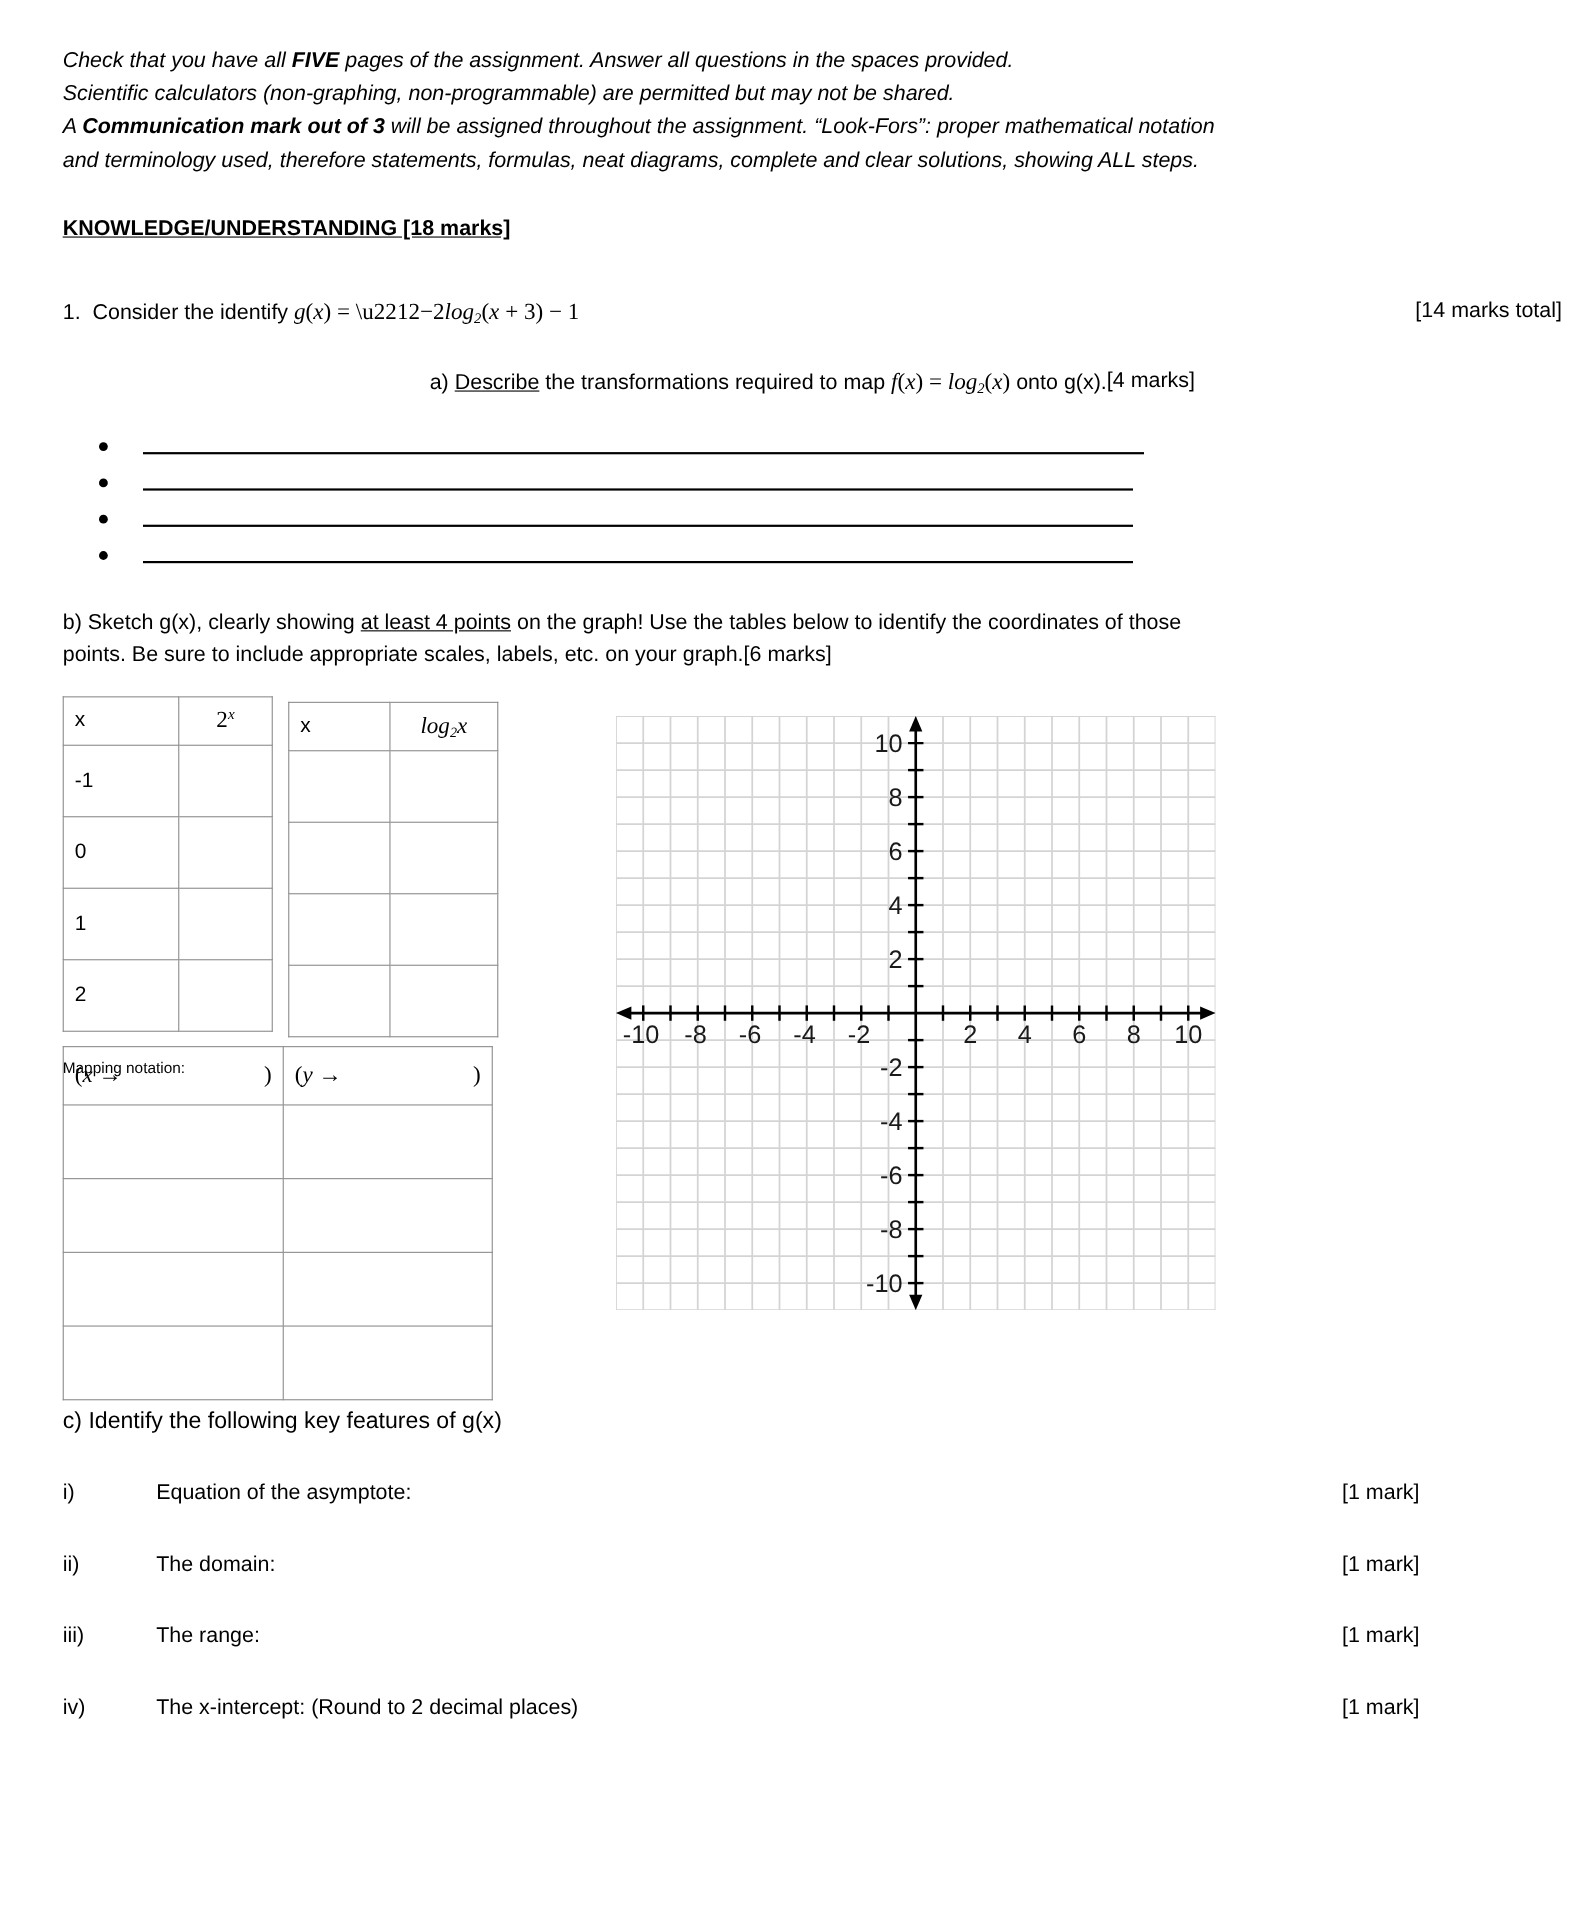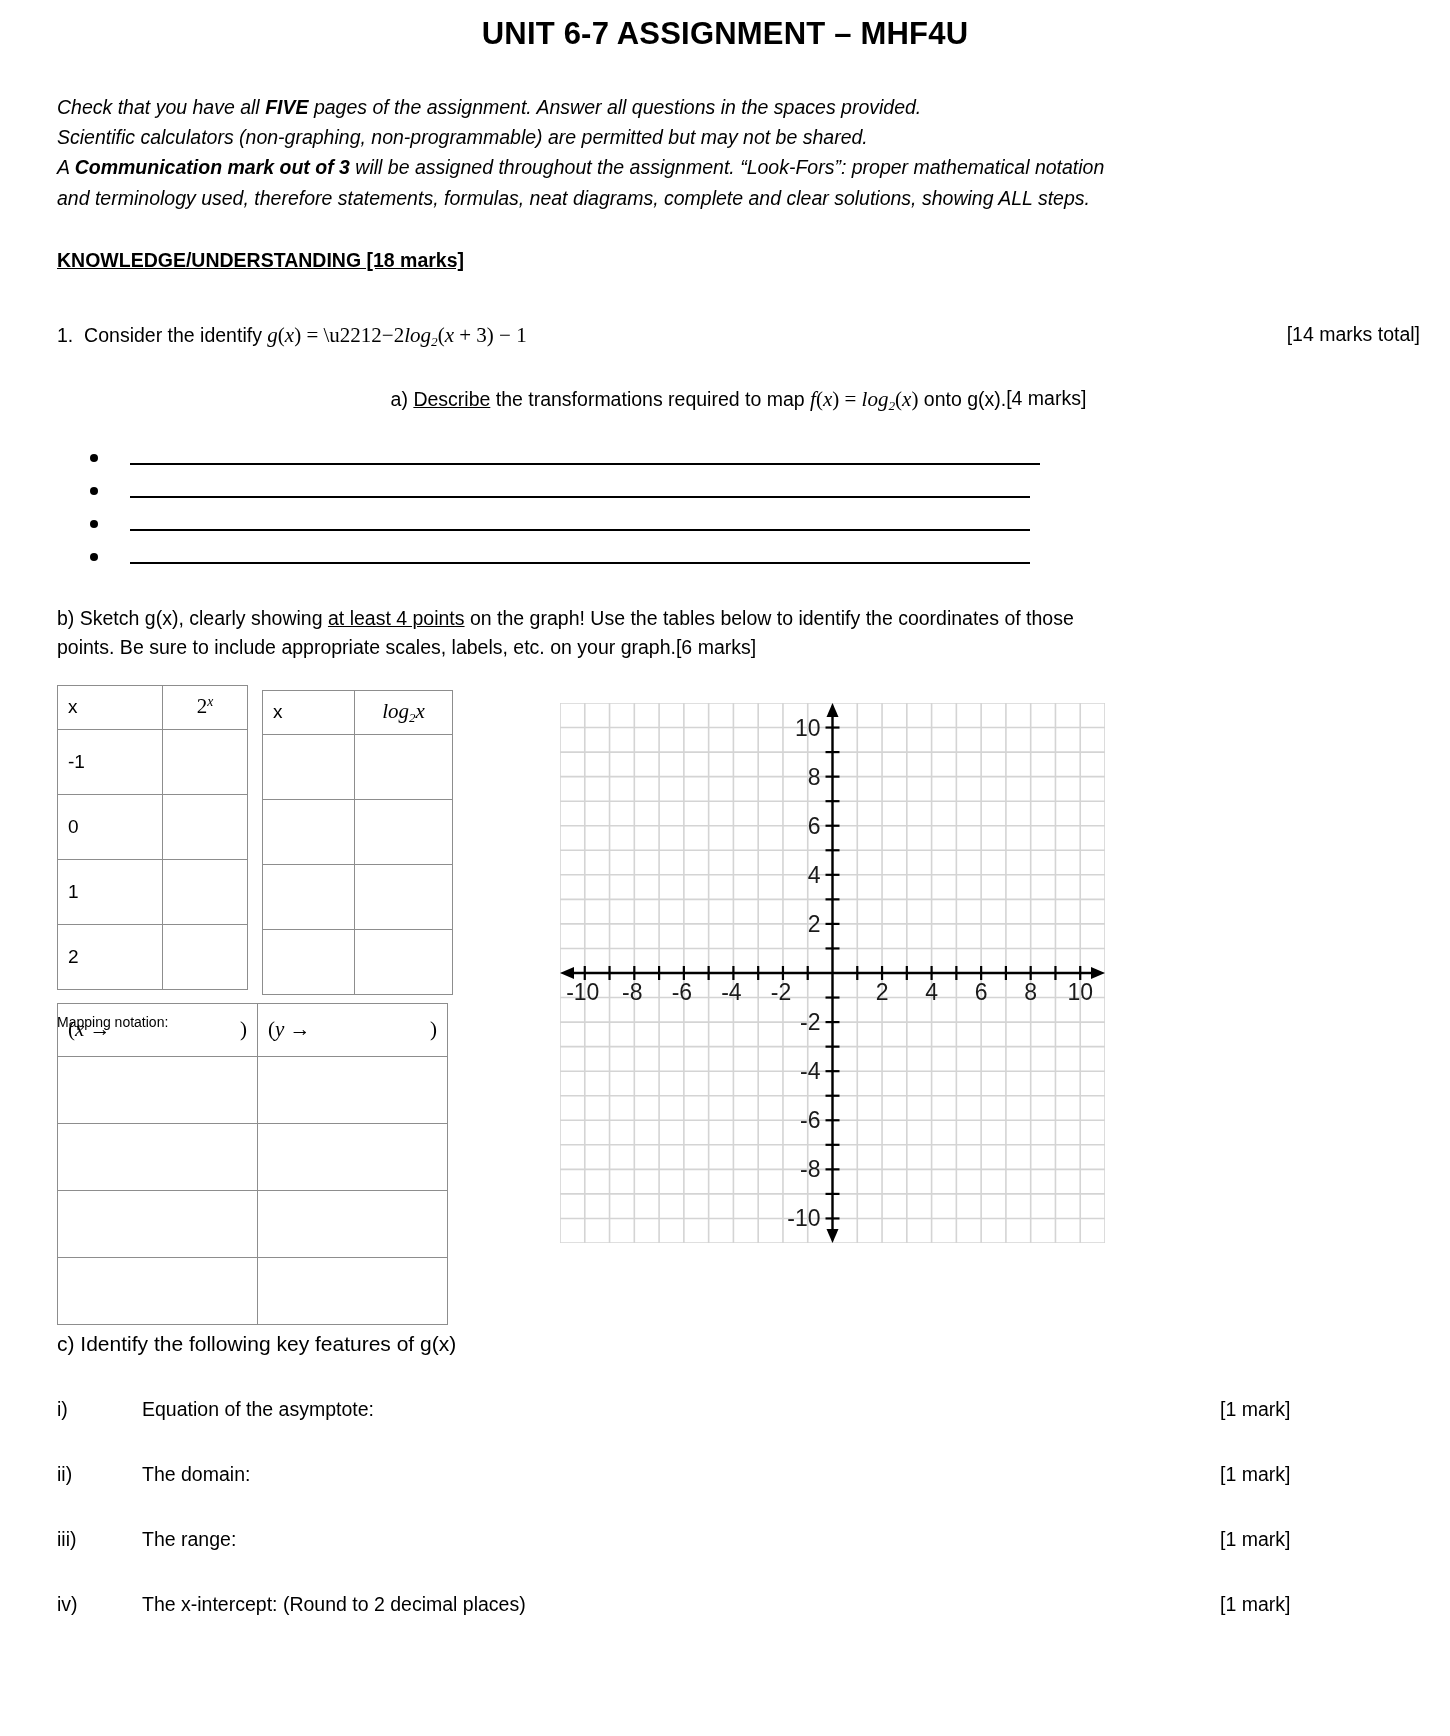--- a/index.html
+++ b/index.html
@@ -99,21 +99,20 @@
   }
   .citem .cnum{width:85px;flex:0 0 auto;}
   .citem .ctext{flex:1 1 auto;}
   .citem .cmark{flex:0 0 auto;width:200px;}
 </style>
 </head>
 <body>
 
 <div class="page">
 
-  <div class="title">UNIT 6-7 ASSIGNMENT – MHF4U</div>
 
   <div class="instructions">
     <p><span>Check that you have all </span><b>FIVE</b><span> pages of the assignment. Answer all questions in the spaces provided.</span></p>
     <p>Scientific calculators (non-graphing, non-programmable) are permitted but may not be shared.</p>
     <p><span>A </span><b>Communication mark out of 3</b><span> will be assigned throughout the assignment. “Look-Fors”: proper mathematical notation</span></p>
     <p>and terminology used, therefore statements, formulas, neat diagrams, complete and clear solutions, showing ALL steps.</p>
   </div>
 
   <div class="section-head">KNOWLEDGE/UNDERSTANDING  [18 marks]</div>
 

